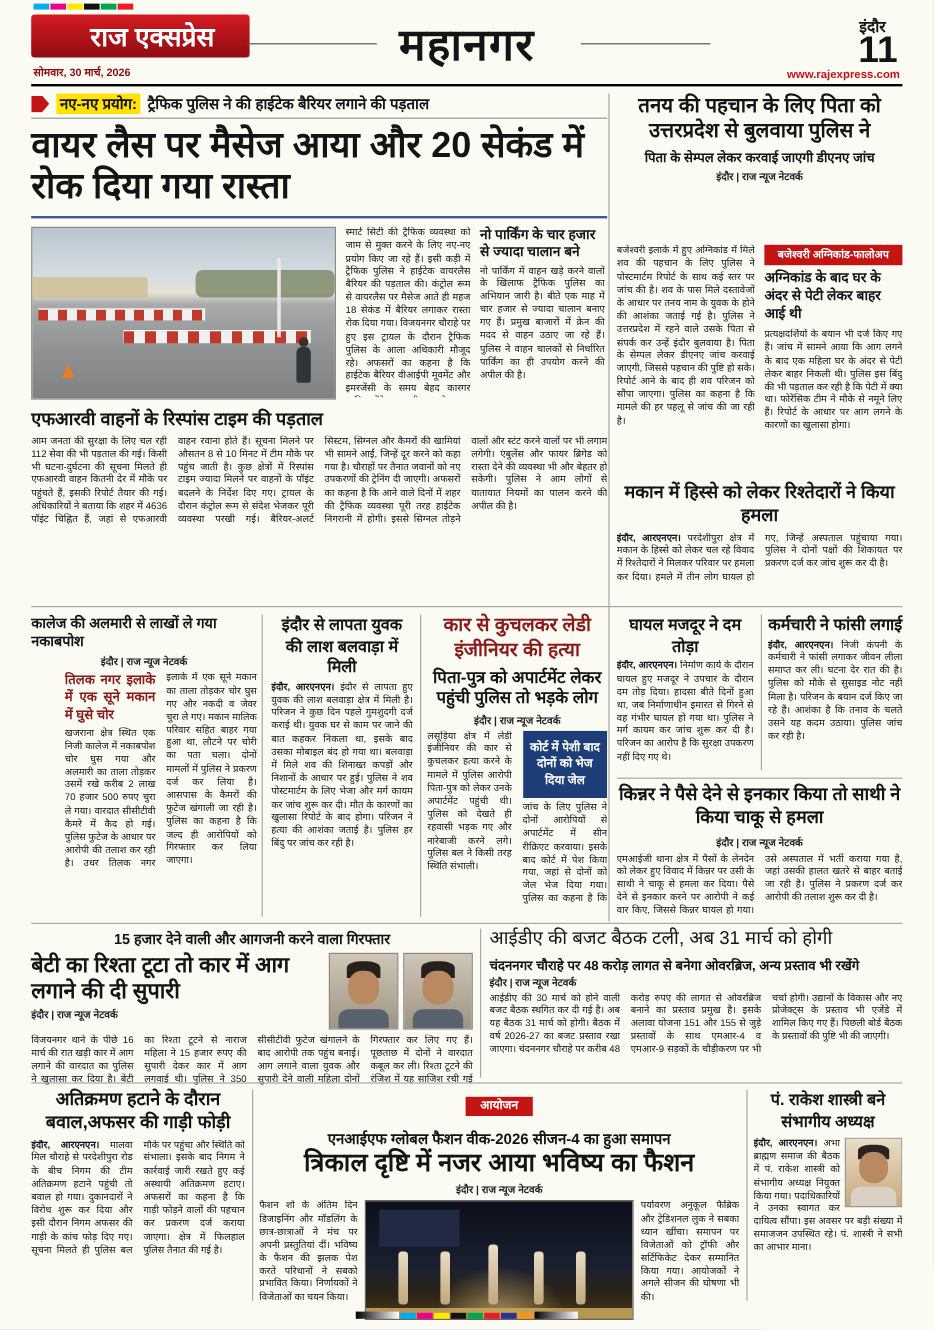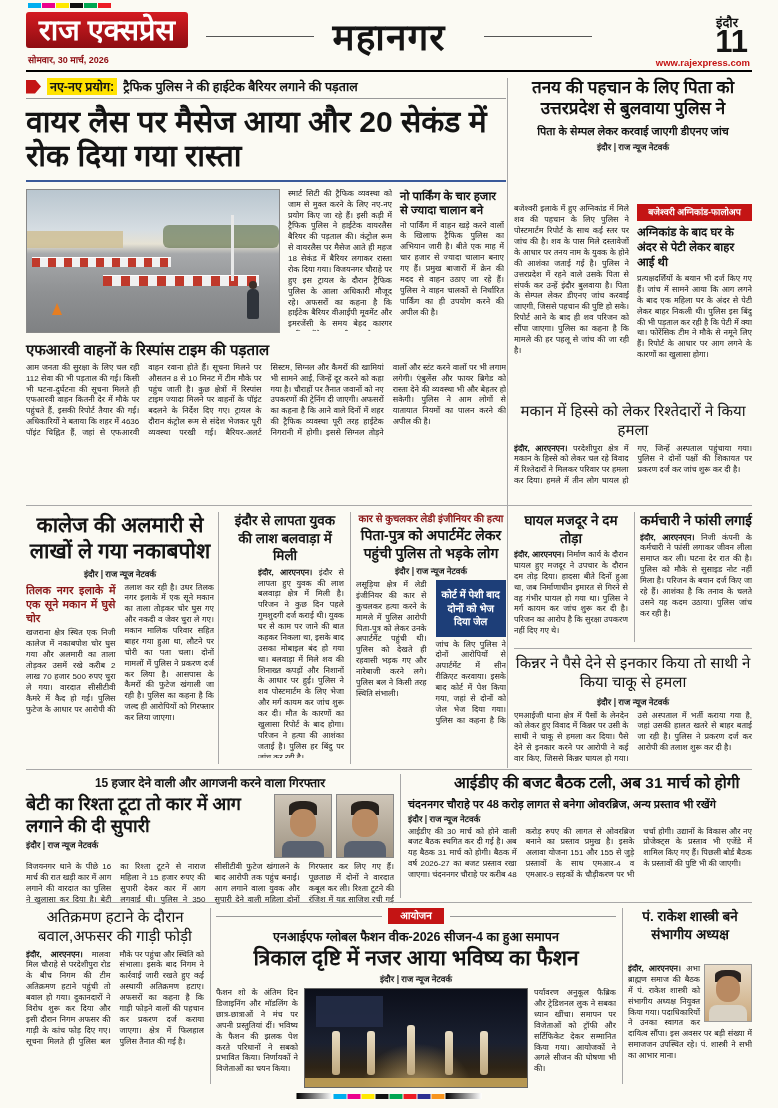--- a/index.html
+++ b/index.html
@@ -6,21 +6,21 @@
   .page{position:relative;width:778px;height:1108px;margin:0 auto;background:#fbfaf3;
         font-family:"Liberation Sans","DejaVu Sans",sans-serif;color:#141414;overflow:hidden;}
   .abs{position:absolute;}
   
   .reg-strip{display:flex;gap:1px;align-items:center;}
   .reg-strip span{display:block;width:13px;height:5px;}
   .reg-strip .bar{width:36px;height:6px;background:linear-gradient(90deg,#000,#fff);}
   .rc1{background:#00aeef}.rc2{background:#ec008c}.rc3{background:#ffe800}.rc4{background:#111}
   .rc5{background:#00a651}.rc6{background:#ed1c24}.rc7{background:#2e3192}.rc8{background:#f7941d}
   .masthead{left:26px;top:12px;width:162px;height:36px;background:linear-gradient(180deg,#d41b21,var(--masthead-red,#8e0d12));
-            color:#fff;font-size:29px;font-weight:bold;text-align:center;line-height:37px;border-radius:3px;}
+            color:#fff;font-size:22px;font-weight:bold;text-align:center;line-height:37px;border-radius:3px;padding-left:20px;}
   .edition-date{left:28px;top:53px;font-size:9px;font-weight:bold;color:var(--masthead-red,#8e0d12);}
   .section-title{left:0;right:0;top:10px;text-align:center;font-size:37px;font-weight:900;letter-spacing:1px;}
   .sec-line{height:1px;background:#555;top:36px;width:108px;}
   .edition-city{right:40px;top:13px;font-size:13px;font-weight:bold;}
   .page-number{right:30px;top:24px;font-size:31px;font-weight:900;}
   .website{right:28px;top:57px;font-size:9.5px;font-weight:bold;color:var(--accent-red,#c41414);}
   .header-rule{left:26px;width:726px;top:70px;height:2px;background:#000;}
   
   .vrule{position:absolute;width:1px;background:#a8a8a8;}
   .hrule{position:absolute;height:1px;background:#a8a8a8;}
@@ -67,32 +67,32 @@
   .deck{font-size:11px;font-weight:800;text-align:center;margin:4px 0 1px;}
   .twocol{display:flex;gap:8px;margin-top:2px;}
   .tcol{width:115px;flex:none;margin-top:48px;}
   .tanay-left{height:240px;}
   .tanay-right{height:166px;}
   .tag-red{background:var(--accent-red,#c41414);color:#fff;font-size:9px;font-weight:bold;
            text-align:center;padding:3px 2px;margin-bottom:4px;line-height:1.2;}
   .inset-head{font-size:11.5px;font-weight:800;line-height:1.3;margin:0 0 4px;}
   
   .pos-makan{left:514px;top:402px;width:238px;height:98px;}
-  .head-m{font-size:15px;font-weight:400;line-height:1.25;text-align:center;margin-bottom:4px;}
+  .head-m{font-size:15px;font-weight:700;line-height:1.25;text-align:center;margin-bottom:4px;}
   .makan-body{height:56px;}
   
   .pos-college{left:26px;top:512px;width:188px;height:252px;}
-  .head-col{font-size:21px;font-weight:900;line-height:1.25;text-align:center;}
-  .college-body{height:188px;}
+  .head-col{font-size:12px;font-weight:900;line-height:1.25;}
+  .college-body{height:188px;margin-left:28px;}
   .subhead-maroon{display:block;font-size:11px;font-weight:800;line-height:1.3;color:var(--maroon,#8b1a1a);margin-bottom:3px;}
   .pos-lapata{left:226px;top:512px;width:118px;height:252px;}
   .head-s{font-size:13.5px;font-weight:800;line-height:1.3;text-align:center;margin-bottom:3px;}
-  .lapata-body{height:190px;margin-left:32px;}
+  .lapata-body{height:190px;}
   .pos-eng{left:356px;top:512px;width:150px;height:252px;}
-  .kicker-maroon{font-size:10px;font-weight:800;line-height:1.3;color:var(--maroon,#8b1a1a);text-align:center;}
+  .kicker-maroon{font-size:16px;font-weight:800;line-height:1.3;color:var(--maroon,#8b1a1a);text-align:center;}
   .head-e{font-size:14px;font-weight:900;line-height:1.25;text-align:center;margin-top:2px;}
   .eng-body{height:148px;}
   .court-box{background:var(--court-blue,#1d3e78);color:#fff;font-size:10px;font-weight:800;
              text-align:center;padding:8px 5px;margin:3px 0;line-height:1.35;break-inside:avoid;}
   .pos-maj{left:514px;top:512px;width:114px;height:130px;}
   .pos-kar{left:640px;top:512px;width:112px;height:130px;}
   .small-body{height:86px;}
   .pos-kin{left:514px;top:654px;width:238px;height:110px;}
   .kin-body{height:62px;}
   
@@ -103,45 +103,45 @@
   .head-beti{font-size:18px;font-weight:900;line-height:1.2;}
   .mugs{display:flex;gap:4px;flex:none;}
   .photo-mug{width:56px;height:62px;position:relative;border:1px solid #888;
              background:linear-gradient(180deg,#cfc6b8,#9f9483);overflow:hidden;}
   .photo-mug div{position:absolute;left:50%;transform:translateX(-50%);}
   .mug-hair{top:10%;width:28px;height:14px;background:#26211c;border-radius:40% 40% 0 0;}
   .mug-face{top:22%;width:26px;height:28px;border-radius:45%;background:#b98a62;}
   .mug-body{bottom:0;width:42px;height:16px;background:#5a6270;border-radius:8px 8px 0 0;}
   .beti-body{height:46px;margin-top:4px;}
   .pos-ida{left:408px;top:774px;width:344px;height:124px;}
-  .head-ida{font-size:15.5px;font-weight:700;line-height:1.2;margin-left:46px;}
+  .head-ida{font-size:15.5px;font-weight:400;line-height:1.2;}
   .deck-ida{font-size:11px;font-weight:800;margin:3px 0 2px;}
   .ida-body{height:68px;}
   
   .pos-ati{left:26px;top:908px;width:178px;height:176px;}
   .ati-body{height:122px;margin-top:4px;}
   .pos-fash{left:216px;top:908px;width:400px;height:176px;}
-  .tag-row{display:flex;align-items:center;gap:6px;}
+  .tag-row{display:flex;align-items:center;gap:6px;flex-direction:column;}
   .tag-row .line{flex:1;height:1px;background:#999;}
   .tag-row .tag-red{margin:0;padding:2px 12px;font-size:10px;}
   .f-deck{font-size:12.5px;font-weight:800;text-align:center;margin:4px 0 1px;}
   .f-head{font-size:21px;font-weight:900;text-align:center;line-height:1.15;}
   .f-row{display:flex;gap:6px;margin-top:2px;}
   .fcol{width:82px;flex:none;}
   .fcol p{height:98px;}
   .photo-fashion{flex:1;height:98px;position:relative;overflow:hidden;border:1px solid #666;
      background:linear-gradient(180deg,#0c0f1a 0%,#1a2030 55%,#2e2416 80%,#4a3a1f 100%);}
   .photo-fashion div{position:absolute;}
   .pf-screen{left:5%;top:7%;width:30%;height:32%;background:#232b44;opacity:.95;}
   .pf-glow{left:25%;bottom:0;width:50%;height:45%;background:radial-gradient(ellipse at 50% 100%,rgba(255,220,150,.55),rgba(255,220,150,0) 70%);}
   .pf-stage{left:0;bottom:0;width:100%;height:9%;background:#caa85c;opacity:.85;}
   .pf-model{bottom:12%;width:8px;height:44px;background:linear-gradient(180deg,#e9ddc4,#bfa87e);border-radius:3px;}
   .pf-m1{left:12%}.pf-m2{left:28%}.pf-m3{left:46%;height:50px}.pf-m4{left:63%}.pf-m5{left:79%}
   .pos-sha{left:628px;top:908px;width:124px;height:176px;}
-  .sha-body{height:132px;margin-top:21px;}
+  .sha-body{height:132px;margin-top:5px;}
   .photo-portrait{float:right;width:46px;height:56px;margin:0 0 3px 4px;position:relative;border:1px solid #999;
      background:linear-gradient(180deg,#e9dcc8,#caa87c);overflow:hidden;}
   .photo-portrait div{position:absolute;left:50%;transform:translateX(-50%);}
   .pp-hair{top:8%;width:26px;height:12px;background:#2a2320;border-radius:40% 40% 0 0;}
   .pp-face{top:20%;width:24px;height:26px;border-radius:45%;background:#b98a62;}
   .pp-body{bottom:0;width:38px;height:16px;background:#d9d2c4;border-radius:8px 8px 0 0;}
   .reg-bottom{left:50%;transform:translateX(-50%);top:1093px;}
 </style>
 </head>
 <body>

